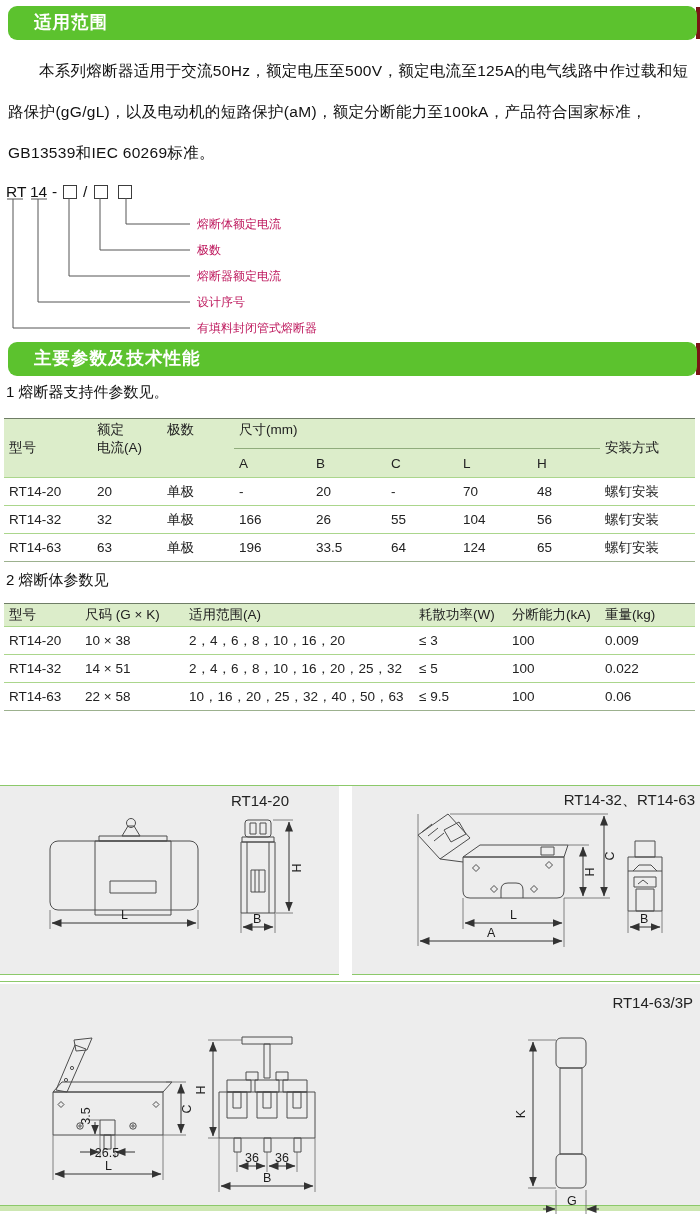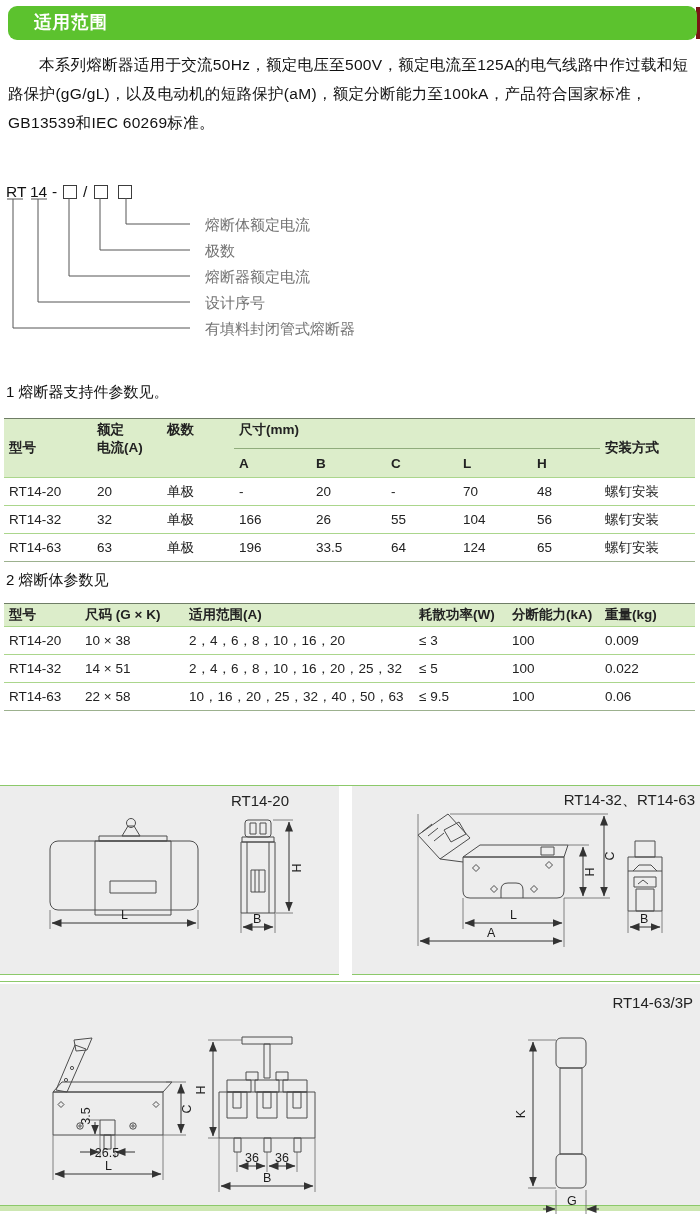--- a/index.html
+++ b/index.html
@@ -14,35 +14,35 @@
     position:absolute; left:8px; right:3px; top:0; height:34px;
     background:#5cc22e; border-radius:9px;
   }
   .secbar .green span {
     display:block; padding-left:26px; line-height:33px; font-size:17.5px;
     font-weight:bold; color:#fff; letter-spacing:1px;
   }
   
   .para {
     position:absolute; left:8px; top:50px; width:686px; margin:0;
-    font-size:15.5px; line-height:29px; text-indent:2em; color:#111; letter-spacing:.3px;
+    font-size:15.5px; line-height:41px; text-indent:2em; color:#111; letter-spacing:.3px;
   }
   
   .codeRow { position:absolute; top:183px; left:0; height:18px; font-size:15.5px; color:#111; }
   .codeRow .tok { position:absolute; top:0; }
   .mbox { position:absolute; top:2px; width:12px; height:12px; border:1px solid #3c3c3c; background:#fff; }
-  .mlabel { position:absolute; left:205px; height:18px; font-size:15px; color:#737373; white-space:nowrap; }
+  .mlabel { position:absolute; left:197px; height:18px; font-size:12px; color:#be185d; white-space:nowrap; }
   .codesvg { position:absolute; left:0; top:198px; }
   .codesvg polyline, .codesvg line { fill:none; stroke:#555; stroke-width:1; }
   
   .cap { position:absolute; left:6px; margin:0; font-size:15px; color:#111; }
   
   table.dt { position:absolute; left:4px; width:691px; border-collapse:collapse; font-size:13.5px; color:#222;
              border-top:1px solid #6f7d66; border-bottom:1px solid #9cb18e; }
-  table.dt th { background:#dcedca; font-weight:bold; text-align:left; padding:2px 5px; }
+  table.dt th { background:#dcedca; font-weight:normal; text-align:left; padding:2px 5px; }
   table.dt td { background:#fff; border-top:1px solid #abd68c; padding:0 5px; height:27px; }
   table.dt tr.subhead th { height:24px; }
   th.vtop { vertical-align:top; padding-top:4px; }
   th.vmid { vertical-align:middle; }
   th.dimspan { border-bottom:1px solid #90ac7c; height:25px; vertical-align:top; padding-top:4px; }
   
   .gline { position:absolute; left:0; width:700px; height:1px; background:#8cc96a; }
   .panel { position:absolute; background:#ededed; border-bottom:1px solid #8cc96a; }
   .ptitle { position:absolute; font-size:15px; color:#222; white-space:nowrap; }
   .strip { position:absolute; left:0; width:700px; background:#cde7b2; }
@@ -97,20 +97,26 @@
     <polyline points="38,1 38,104 190,104"></polyline>
     <polyline points="13,1 13,130 190,130"></polyline>
   </svg>
 
   <div class="mlabel" style="top:216px">熔断体额定电流</div>
   <div class="mlabel" style="top:242px">极数</div>
   <div class="mlabel" style="top:268px">熔断器额定电流</div>
   <div class="mlabel" style="top:294px">设计序号</div>
   <div class="mlabel" style="top:320px">有填料封闭管式熔断器</div>
 
+  <div class="secbar" style="top:342px">
+    <div class="redtab"></div>
+    <div class="green">
+      <span>主要参数及技术性能</span>
+    </div>
+  </div>
 
   <p class="cap" style="top:383px">1 熔断器支持件参数见。</p>
 
   <table class="dt" style="top:418px">
     <colgroup>
       <col style="width:88px">
         <col style="width:70px">
         <col style="width:72px">
       <col style="width:77px">
         <col style="width:75px">

